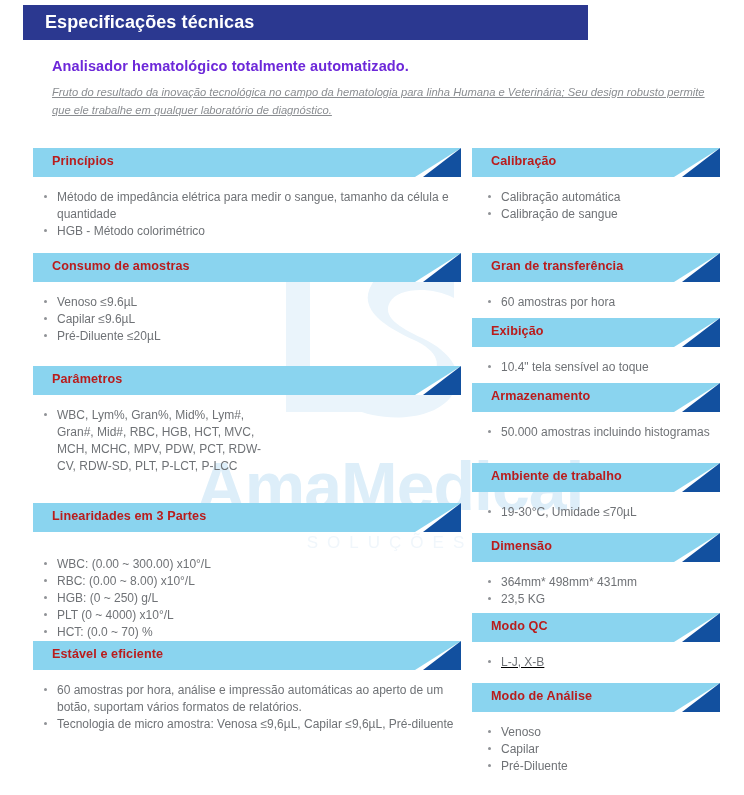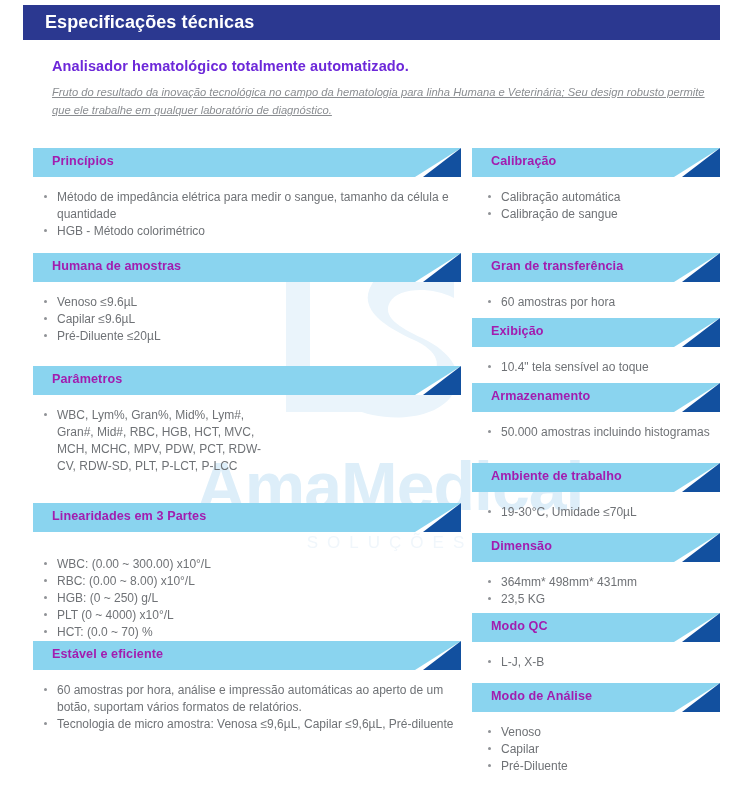--- a/index.html
+++ b/index.html
@@ -55,21 +55,21 @@
     letter-spacing: 9px;
     color: #f0f6fb;
     font-family: "Liberation Sans", sans-serif;
   }
 
   
   .top-header {
     position: absolute;
     left: 23px;
     top: 5px;
-    width: 697px;
+    width: 565px;
     height: 35px;
     background: #2b3890;
     z-index: 2;
   }
   .top-header-title {
     position: absolute;
     left: 22px;
     top: 7px;
     color: #ffffff;
     font-size: 18px;
@@ -131,21 +131,21 @@
     height: 29px;
     background: #8ad4ef;
     overflow: hidden;
   }
   .sec-head-label {
     position: absolute;
     left: 19px;
     top: 6px;
     font-size: 12.6px;
     font-weight: bold;
-    color: #a21caf;
+    color: #b91c1c;
     letter-spacing: 0.1px;
     white-space: nowrap;
   }
   
   .sec-head .slash {
     position: absolute;
     right: 0;
     top: 0;
     width: 46px;
     height: 29px;
@@ -225,21 +225,21 @@
         </div>
         <div class="sec-body" style="padding-top: 12px;">
           <ul class="bullets">
             <li>Método de impedância elétrica para medir o sangue, tamanho da célula e quantidade</li>
             <li>HGB - Método colorimétrico</li>
           </ul>
         </div>
       </div>
       <div class="section" style="position: absolute; left: 0px; top: 105px; width: 100%;">
         <div class="sec-head">
-          <span class="sec-head-label">Humana de amostras</span>
+          <span class="sec-head-label">Consumo de amostras</span>
           <span class="slash"></span>
           <span class="tri"></span>
         </div>
         <div class="sec-body" style="padding-top: 12px;">
           <ul class="bullets">
             <li>Venoso ≤9.6µL</li>
             <li>Capilar ≤9.6µL</li>
             <li>Pré-Diluente ≤20µL</li>
           </ul>
         </div>
@@ -360,21 +360,21 @@
             <li>23,5 KG</li>
           </ul>
         </div>
       </div>
       <div class="section" style="position: absolute; left: 0px; top: 465px; width: 100%;">
         <div class="sec-head">
           <span class="sec-head-label">Modo QC</span>
           <span class="slash"></span>
           <span class="tri"></span>
         </div>
-        <div class="sec-body" style="padding-top: 12px;">
+        <div class="sec-body" style="padding-top: 12px; text-decoration: underline;">
           <ul class="bullets">
             <li>L-J, X-B</li>
           </ul>
         </div>
       </div>
       <div class="section" style="position: absolute; left: 0px; top: 535px; width: 100%;">
         <div class="sec-head">
           <span class="sec-head-label">Modo de Análise</span>
           <span class="slash"></span>
           <span class="tri"></span>

